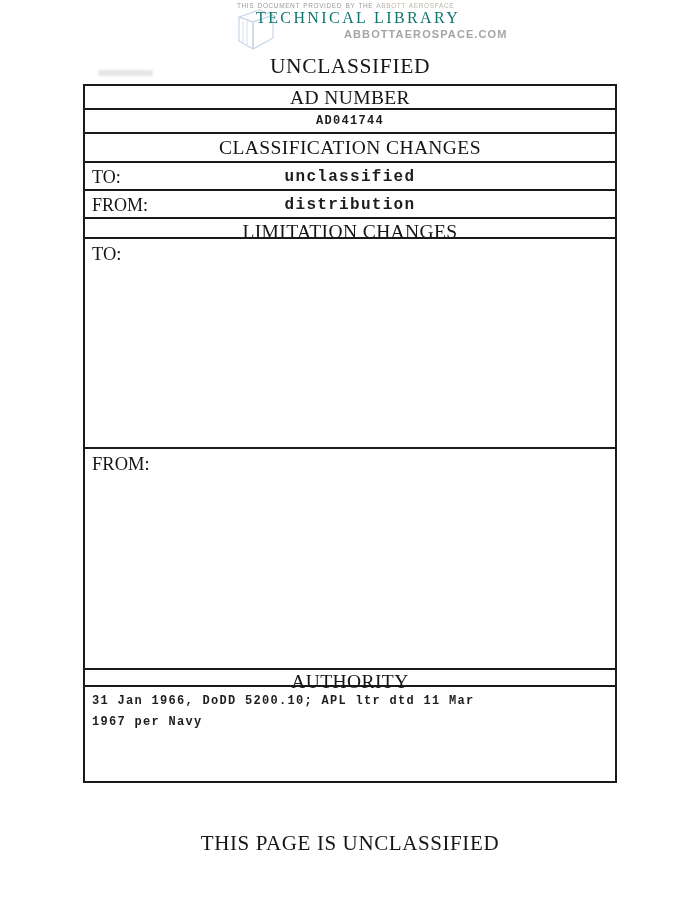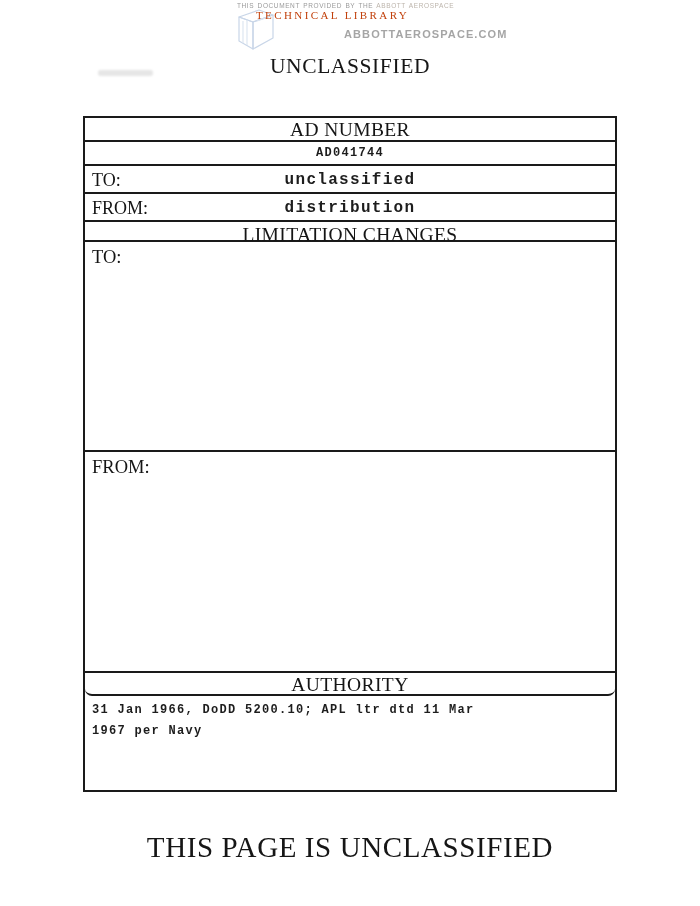--- a/index.html
+++ b/index.html
@@ -18,21 +18,21 @@
   .provided-line {
     position: absolute; left: 237px; top: 2px; width: 214px;
     font-family: "Liberation Sans", sans-serif;
     font-size: 6.5px; letter-spacing: 0.6px; word-spacing: 1px;
     color: #9a9a9a; white-space: nowrap; text-align: left;
   }
   .provided-line .brand-part { color: #bcb4ab; }
   .brand-title {
     position: absolute; left: 256px; top: 9px; width: 195px;
     font-family: "Liberation Serif", serif;
-    font-size: 11px; letter-spacing: 2.4px; color: #c2410c;
+    font-size: 16px; letter-spacing: 2.4px; color: #0f766e;
     white-space: nowrap;
   }
   .brand-url {
     position: absolute; left: 344px; top: 28px;
     font-family: "Liberation Sans", sans-serif; font-weight: bold;
     font-size: 11px; letter-spacing: 1.1px; color: #a5a5a5;
     white-space: nowrap;
   }
 
   
@@ -42,44 +42,44 @@
   }
 
   
   .top-banner {
     position: absolute; top: 54px; left: 0; right: 0;
     text-align: center; font-size: 21.5px; letter-spacing: 0.6px;
     font-weight: normal; color: #161616;
   }
   .bottom-banner {
     position: absolute; top: 831px; left: 0; right: 0;
-    text-align: center; font-size: 29px; letter-spacing: 0.6px;
+    text-align: center; font-size: 21px; letter-spacing: 0.6px;
     font-weight: normal; color: #161616;
   }
 
   
   .doc-table {
     position: absolute; left: 83px; top: 84px; width: 534px;
-    border: 2px solid #1a1a1a; background: #fff; margin-top: 32px;
+    border: 2px solid #1a1a1a; background: #fff;
   }
   .row { border-bottom: 2px solid #1a1a1a; position: relative; }
   .row:last-child { border-bottom: none; }
 
   .hdr-row {
     text-align: center; font-size: 19.5px; letter-spacing: 0.4px;
     color: #151515;
   }
   .r-adnum-hdr   { height: 24px; line-height: 24px; }
   .r-adnum-val   { height: 24px; line-height: 22px; }
   .r-class-hdr   { height: 29px; line-height: 27px; }
   .r-kv          { height: 28px; }
   .r-limit-hdr   { height: 20px; line-height: 26px; }
   .r-limit-to    { height: 210px; }
   .r-limit-from  { height: 221px; }
-  .r-auth-hdr    { height: 23px; line-height: 23px; border-radius: 7px; }
+  .r-auth-hdr    { height: 17px; line-height: 23px; }
   .r-auth-val    { height: 94px; }
 
   .mono {
     font-family: "Liberation Mono", monospace;
     font-weight: bold; color: #1d1d1d;
     font-size: 12px; letter-spacing: 1.3px;
   }
   .mono-center { text-align: center; }
 
   .kv-label {
@@ -126,20 +126,21 @@
   <div class="smudge"></div>
 
   <div class="top-banner">UNCLASSIFIED</div>
 
   <div class="doc-table">
 
     <div class="row hdr-row r-adnum-hdr">AD NUMBER</div>
 
     <div class="row mono mono-center r-adnum-val">AD041744</div>
 
+    <div class="row hdr-row r-class-hdr">CLASSIFICATION CHANGES</div>
 
     <div class="row r-kv">
       <span class="kv-label">TO:</span>
       <span class="kv-value mono">unclassified</span>
     </div>
 
     <div class="row r-kv">
       <span class="kv-label">FROM:</span>
       <span class="kv-value mono">distribution</span>
     </div>

